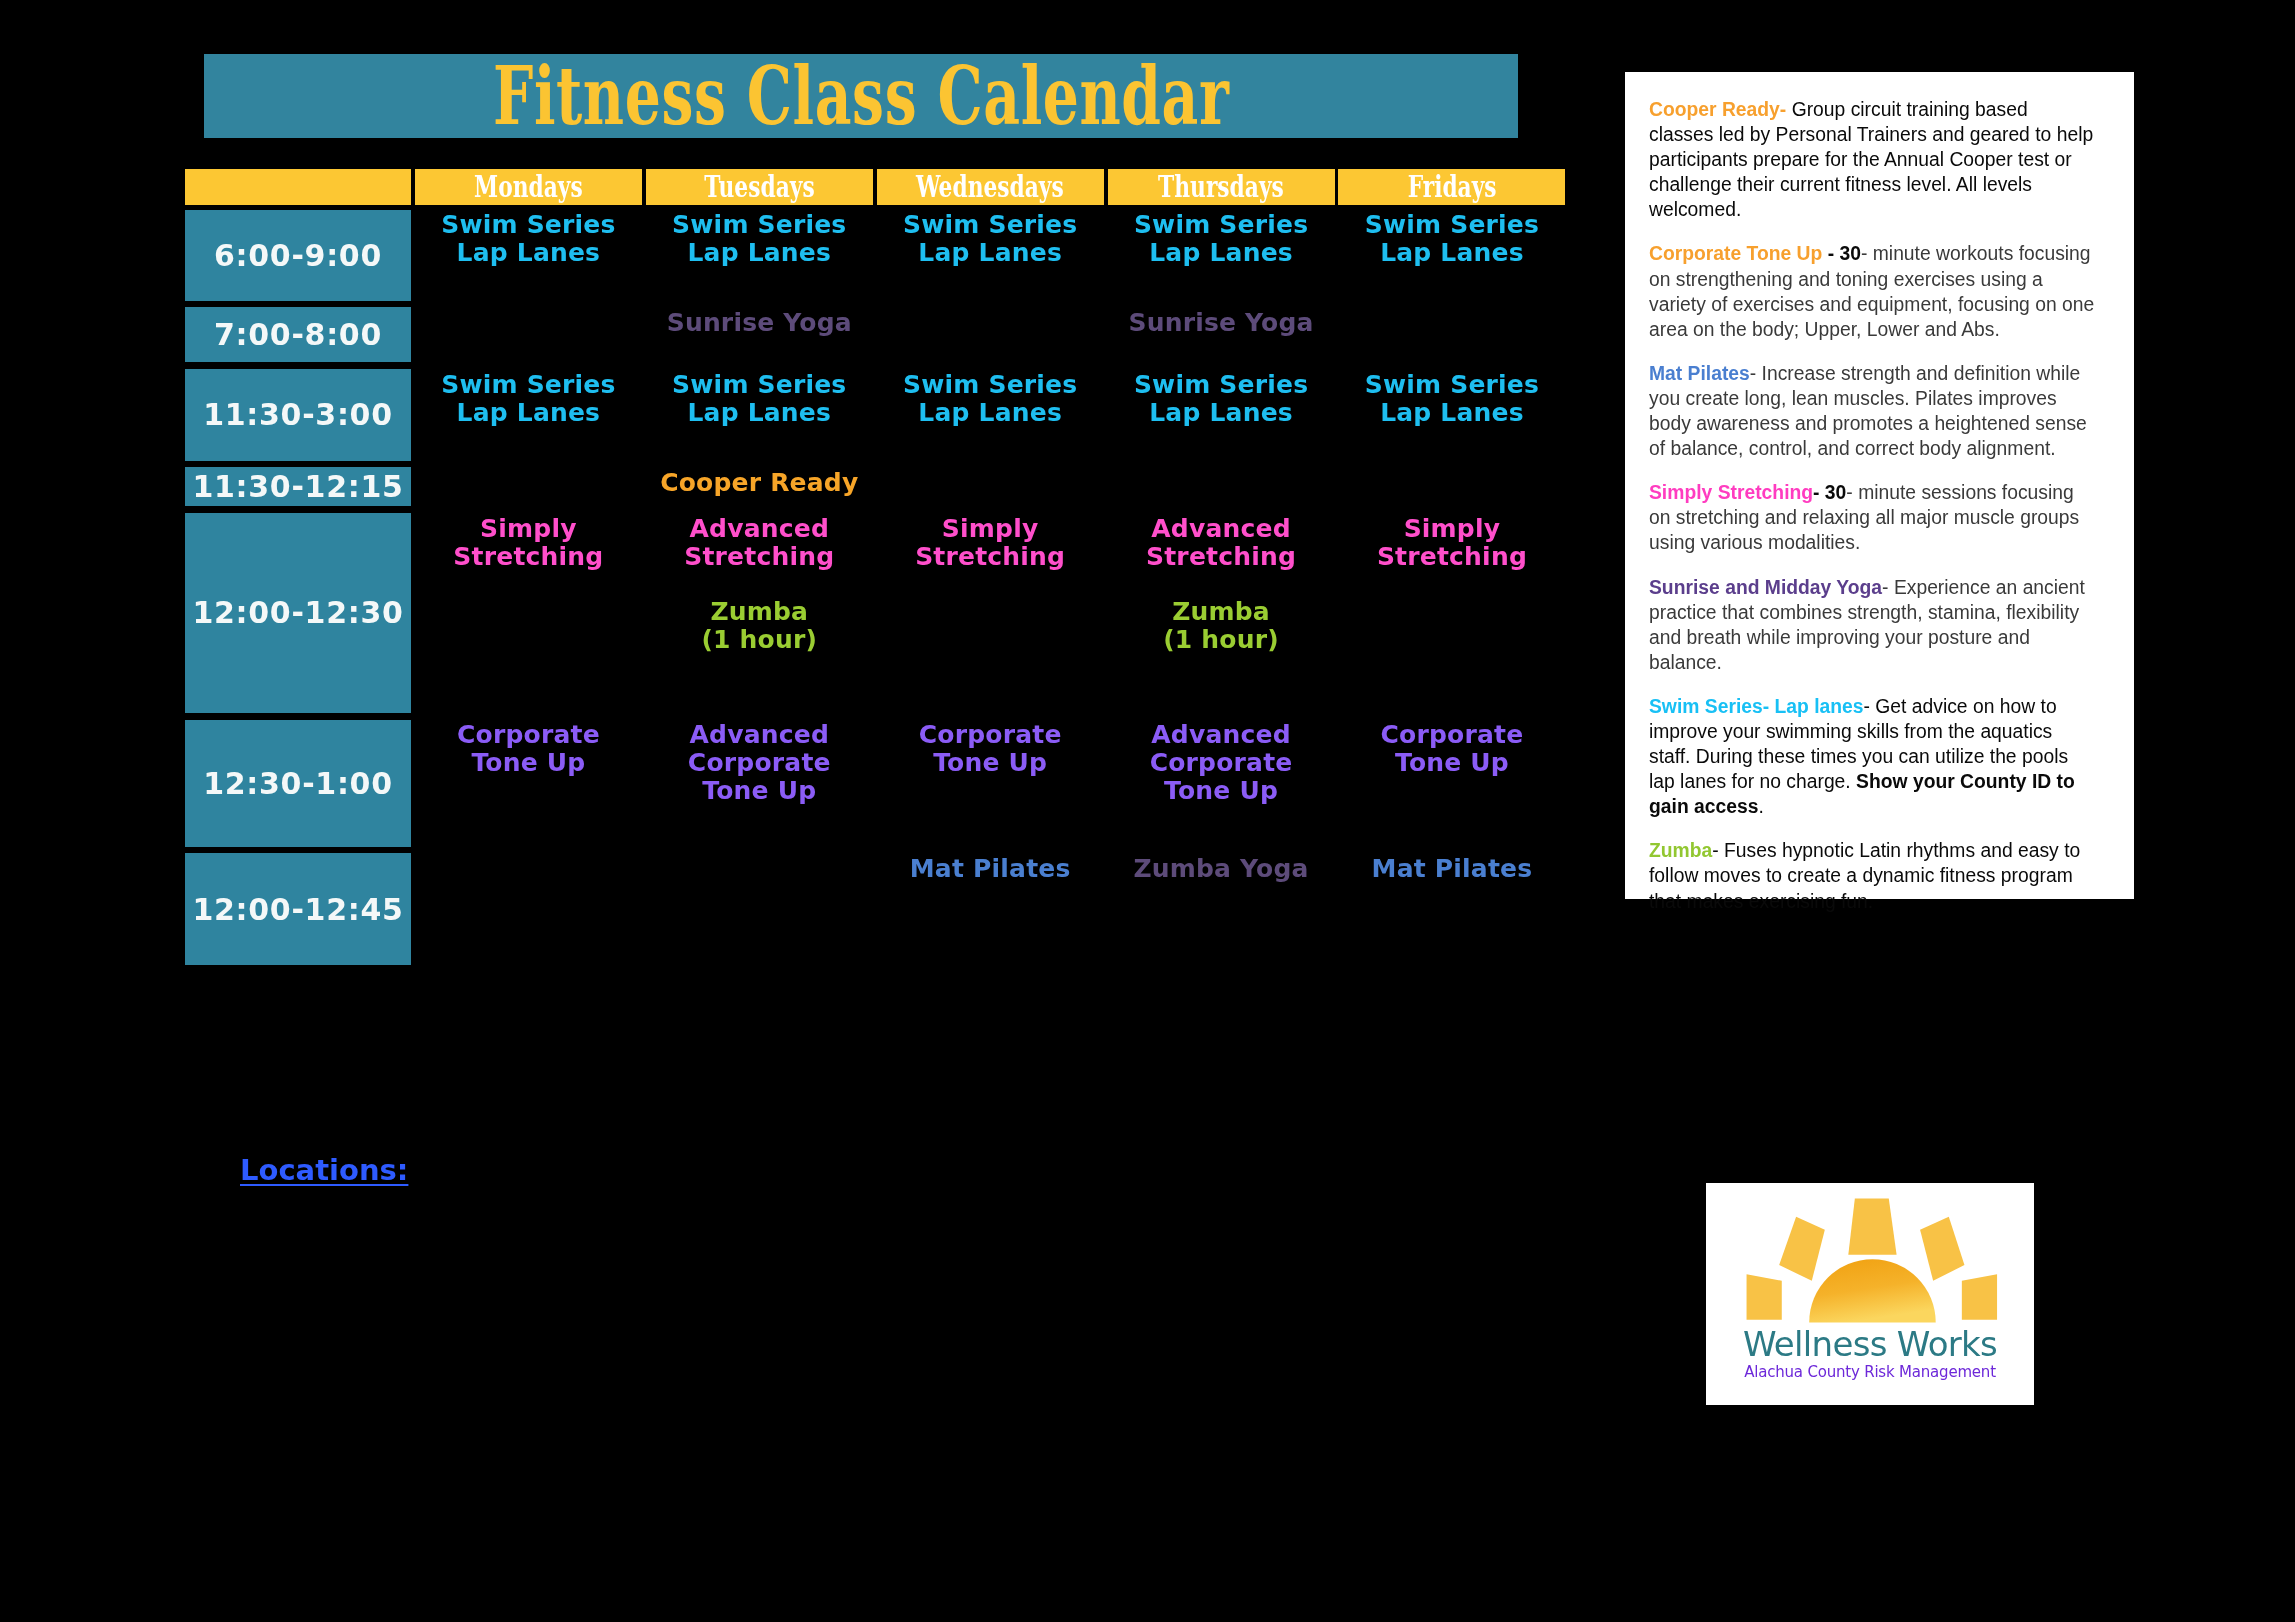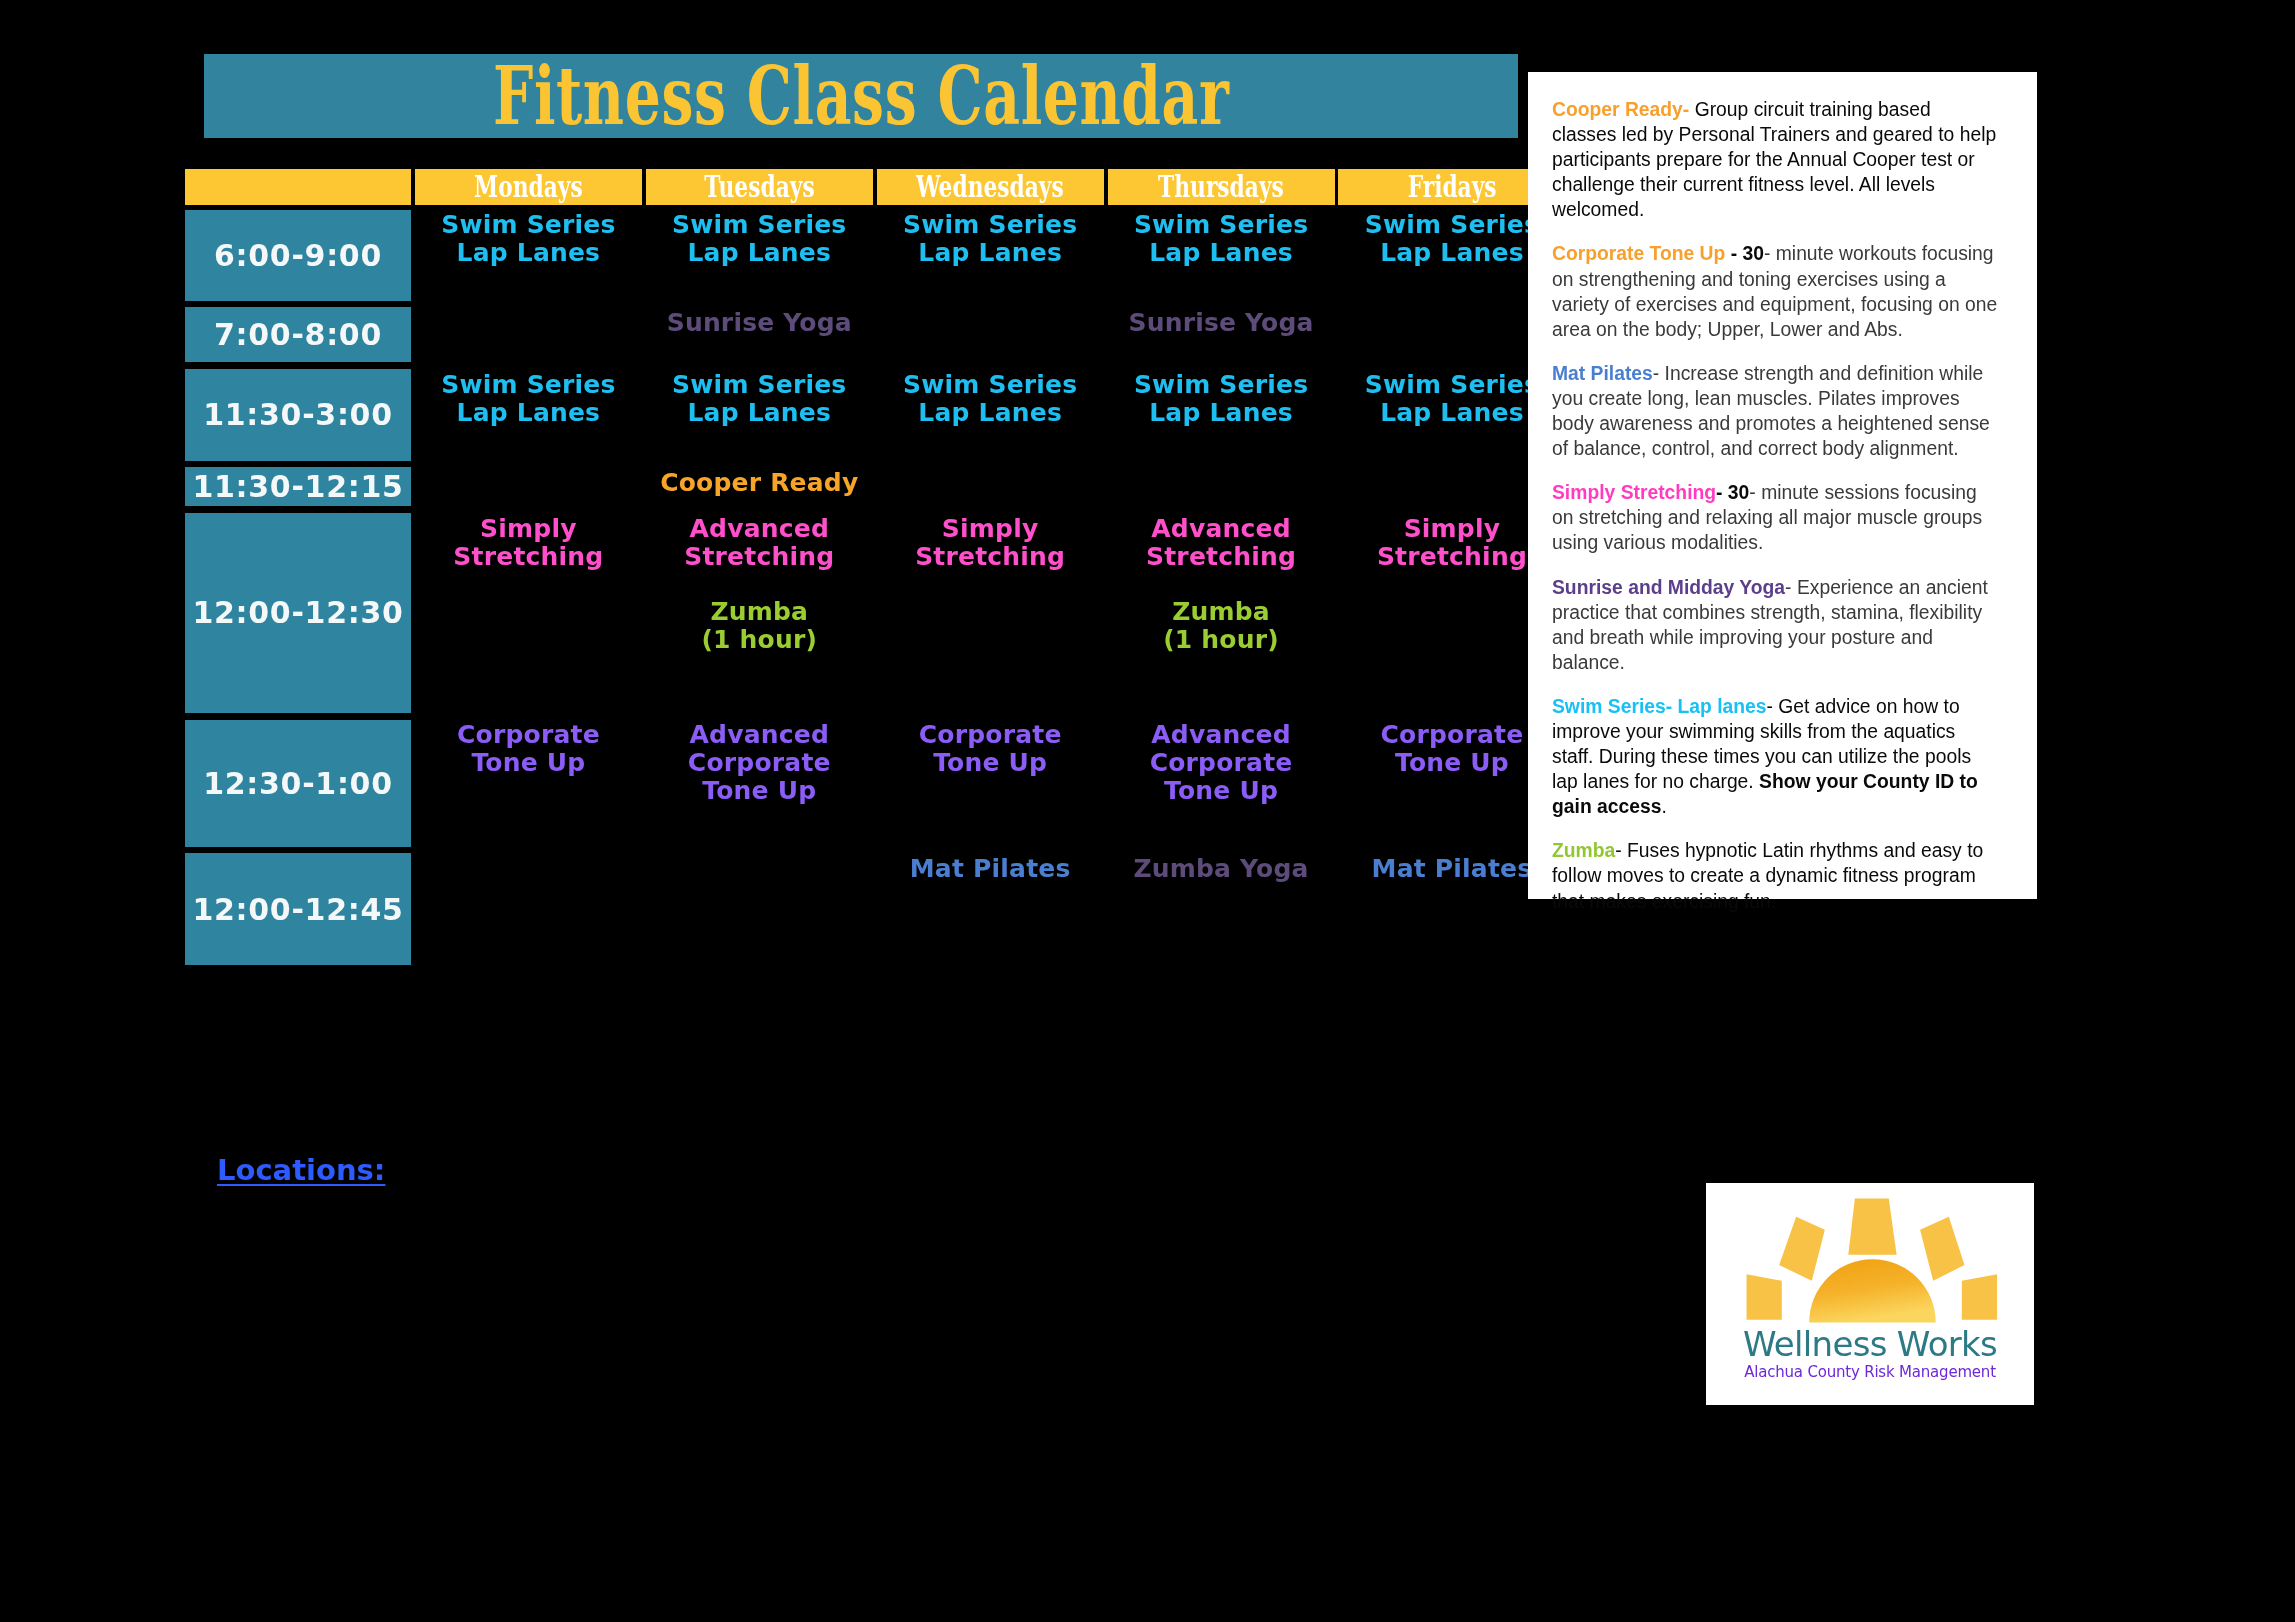--- a/index.html
+++ b/index.html
@@ -128,34 +128,34 @@
   .c-yoga    { color: #5D4B7A; }
   .c-cooper  { color: #F7A528; }
   .c-stretch { color: #FF4FCB; }
   .c-zumba   { color: #9ACD32; }
   .c-tone    { color: #8b5cf6; }
   .c-pilates { color: #4A7FD0; }
 
   
   .locations {
     position: absolute;
-    left: 217px;
+    left: 240px;
     top: 1153px;
     color: #2E5BFF;
     font-family: "DejaVu Sans", sans-serif;
     font-weight: bold;
     font-size: 29px;
     text-decoration: underline;
     text-underline-offset: 3.9px;
   }
 
   
   .desc-panel {
     position: absolute;
-    left: 1528px;
+    left: 1625px;
     top: 72px;
     width: 509px;
     height: 827px;
     background: #FFFFFF;
     padding: 25px 23.6px 13px 23.6px;
   }
   .desc-para {
     font-family: "Liberation Sans", sans-serif;
     font-size: 20px;
     line-height: 1.255;

